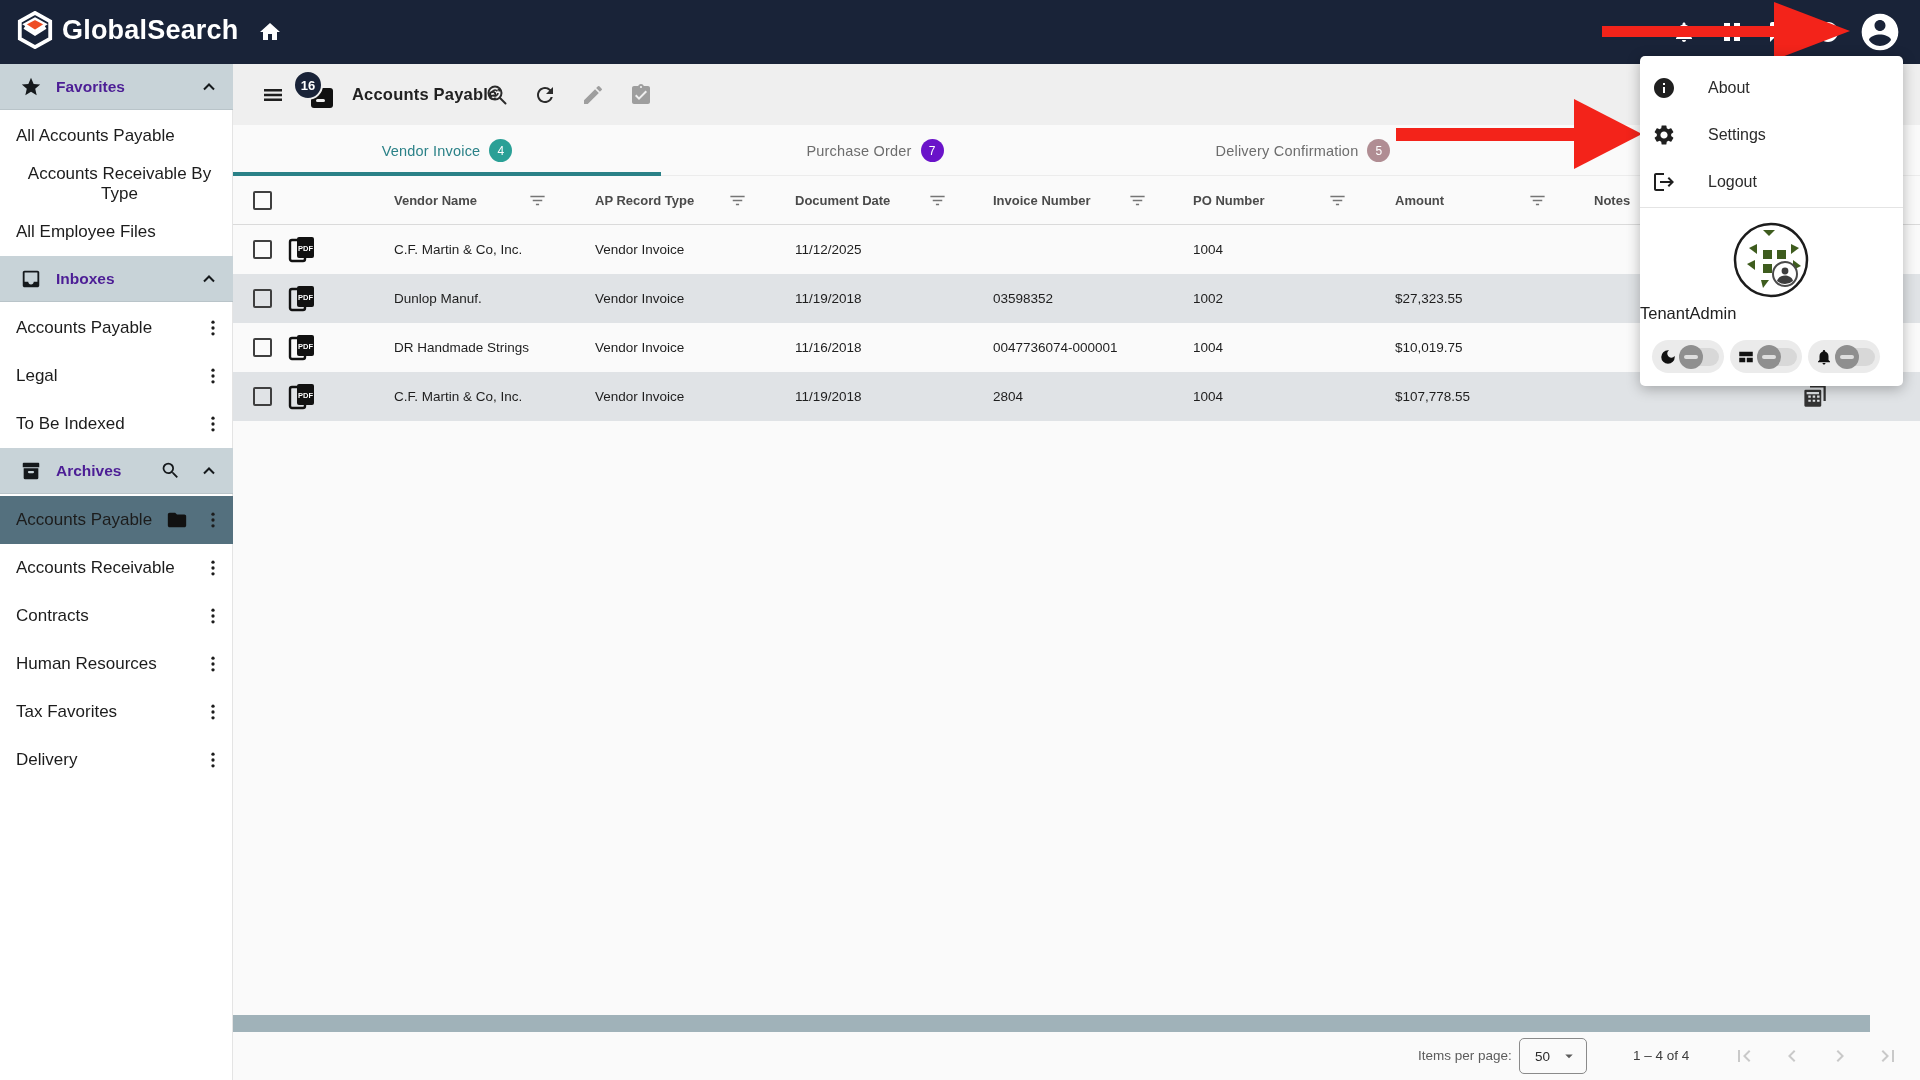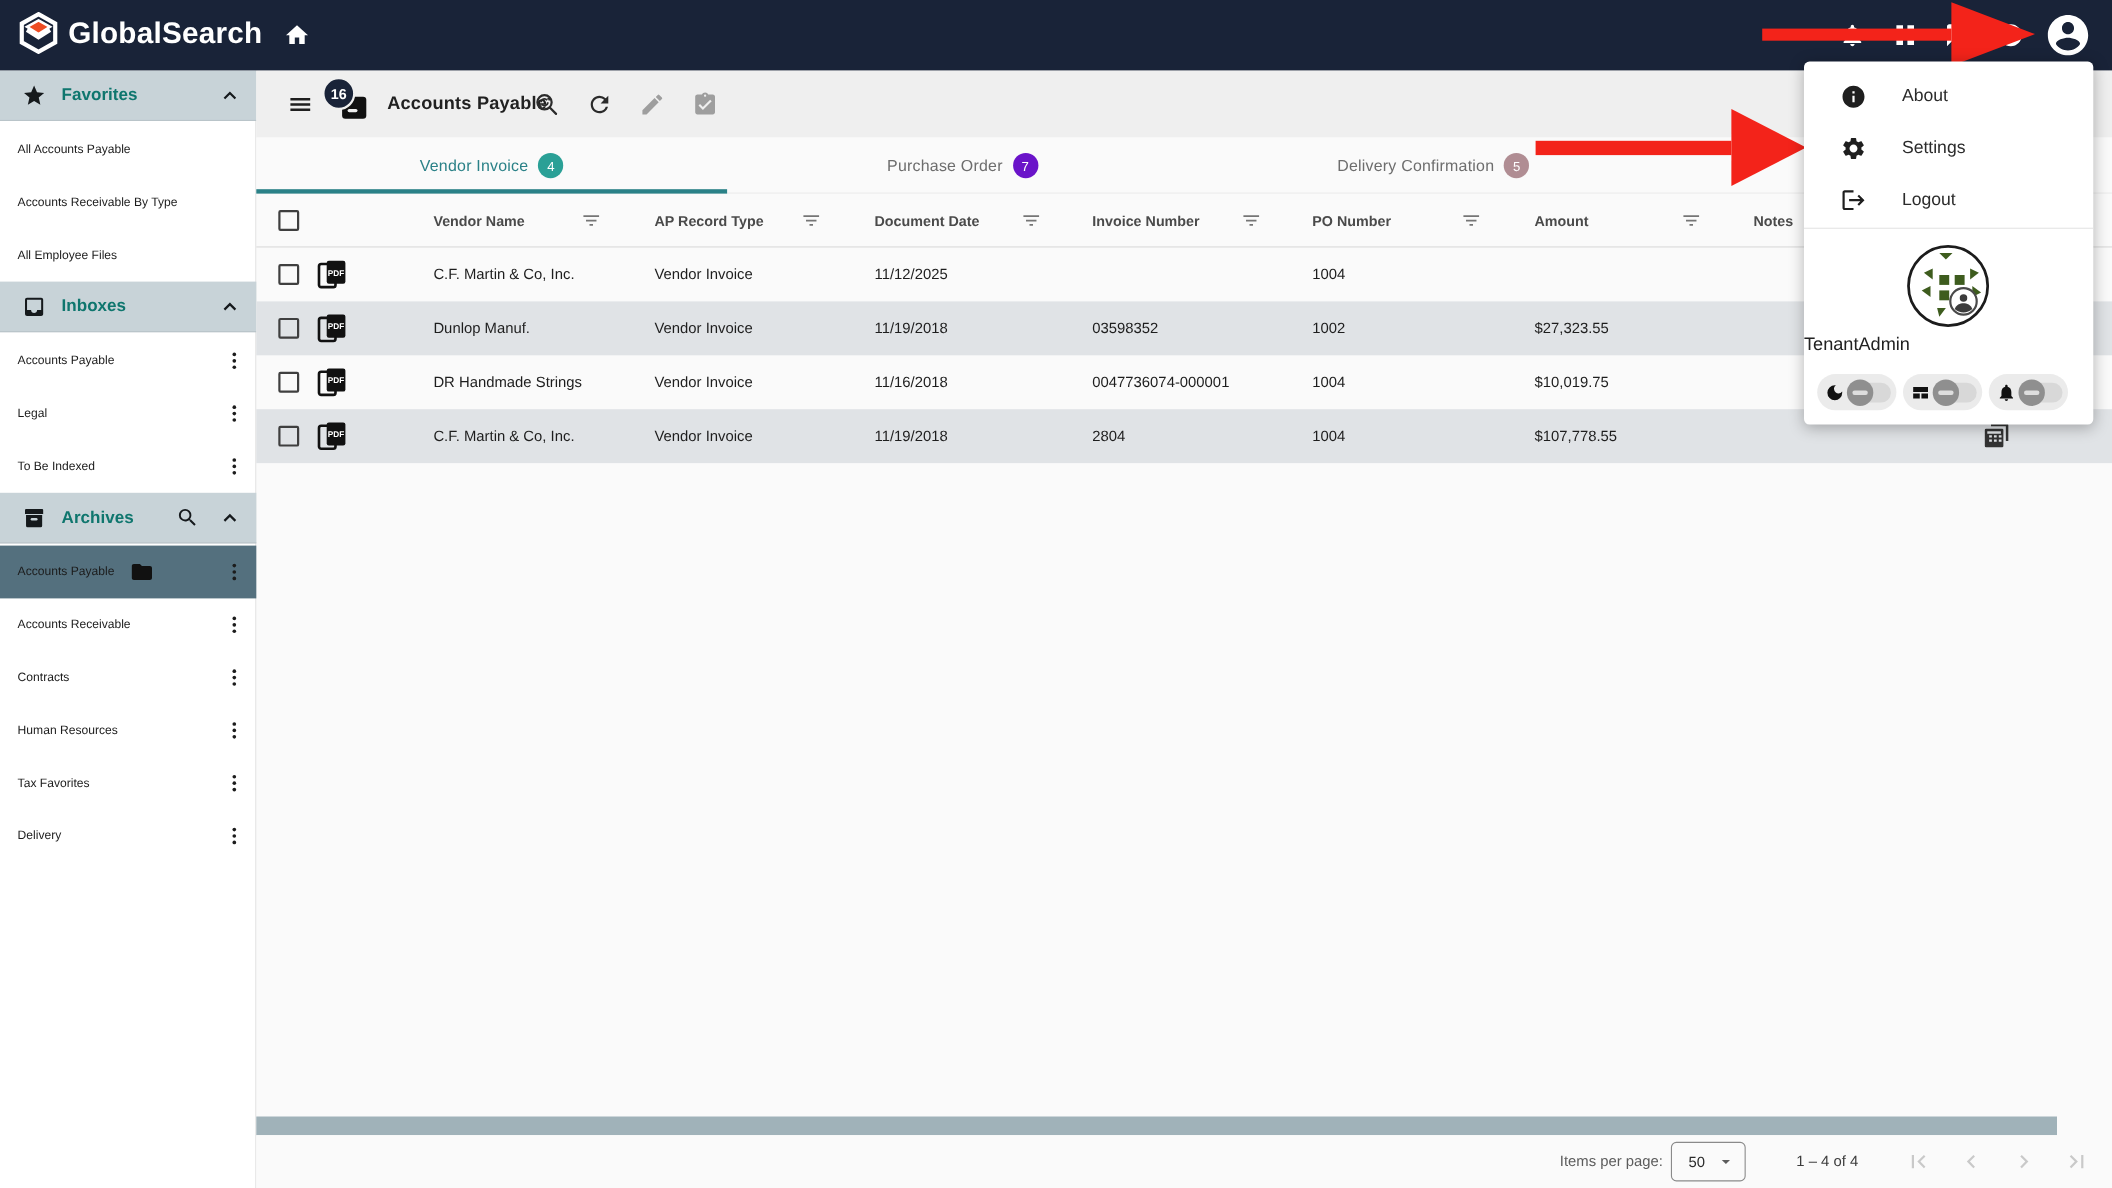--- a/index.html
+++ b/index.html
@@ -18,23 +18,23 @@
   .arrow-bar { position:absolute; background:#f3231a; z-index:50; }
   .arrow-head { position:absolute; width:0; height:0; z-index:50; }
   #arrow1-bar { left:1602px; top:26px; width:172px; height:11px; }
   #arrow1-head { left:1774px; top:2px; border-top:29px solid transparent; border-bottom:29px solid transparent; border-left:76px solid #f3231a; }
   #arrow2-bar { left:1396px; top:128px; width:178px; height:13px; }
   #arrow2-head { left:1574px; top:99px; border-top:35px solid transparent; border-bottom:35px solid transparent; border-left:68px solid #f3231a; }
 
   
   #sidebar { position:absolute; left:0; top:64px; width:233px; height:1016px; background:#fff; border-right:1px solid #e4e4e4; }
   .side-section { position:absolute; left:0; width:233px; height:46px; background:#c8d3d8; display:flex; align-items:center; padding:0 14px 0 20px; border-bottom:1px solid #b9c4c9; cursor:pointer; }
-  .side-section .sec-label { font-size:15.5px; font-weight:bold; color:#0f766e; margin-left:14px; flex:1; }
+  .side-section .sec-label { font-size:15.5px; font-weight:bold; color:#4c1d95; margin-left:14px; flex:1; }
   .side-item { position:absolute; left:0; width:233px; height:48px; display:flex; align-items:center; padding:0 10px 0 16px; cursor:pointer; }
-  .side-item .side-label { font-size:11px; color:#1c1c1c;text-align:center; }
+  .side-item .side-label { font-size:17px; color:#1c1c1c;text-align:center; }
   .side-item.selected { background:#54707e; }
   .kebab { margin-left:auto; width:20px; height:20px; color:#1c1c1c; }
   .sec-icon { width:22px; height:22px; color:#15191c; flex:none; }
 
   
   #toolbar { position:absolute; left:233px; top:64px; width:1687px; height:61px; background:#efefef; }
   #hamburger { position:absolute; left:27px; top:19px; width:26px; height:24px; color:#1f1f1f; }
   #doc-badge { position:absolute; left:60px; top:6px; width:48px; height:48px; }
   #view-title { position:absolute; left:119px; top:21px; font-size:16.5px; font-weight:bold; color:#212121; letter-spacing:.2px; }
   .tool-icon { position:absolute; top:19px; width:24px; height:24px; color:#2b2b2b; }
@@ -65,21 +65,21 @@
   #pager { position:absolute; left:233px; top:1032px; width:1687px; height:48px; background:#fafafa;text-decoration:underline; }
   #pager-label { position:absolute; left:1185px; top:16px; font-size:13.5px; color:#5c5c5c; }
   #page-size { position:absolute; left:1286px; top:6px; width:68px; height:36px; border:1px solid #8a8a8a; border-radius:5px; display:flex; align-items:center; padding-left:15px; cursor:pointer; background:#fafafa; }
   #page-size span { font-size:13.5px; color:#2b2b2b; }
   #page-size svg { position:absolute; right:8px; width:18px; height:18px; color:#5c5c5c; }
   #page-range { position:absolute; left:1400px; top:16px; font-size:13.5px; color:#3c3c3c; }
   .pg-btn { position:absolute; top:12px; width:24px; height:24px; color:#c9c9c9; cursor:pointer; }
 
   
   #menu { position:absolute; left:1640px; top:56px; width:263px; height:330px; background:#fff; border-radius:5px; box-shadow:0 3px 14px rgba(0,0,0,.28); z-index:60; }
-  .menu-item { position:absolute; left:0; width:263px; height:48px; display:flex; align-items:center; padding-left:33px; gap:32px; cursor:pointer; }
+  .menu-item { position:absolute; left:0; width:263px; height:48px; display:flex; align-items:center; padding-left:12px; gap:32px; cursor:pointer; }
   .menu-item svg { width:24px; height:24px; color:#1f1f1f; flex:none; }
   .menu-item .mi-label { font-size:16px; color:#2b2b2b; }
   #menu-divider { position:absolute; left:0; top:151px; width:263px; height:1px; background:#e4e4e4; }
   #avatar-wrap { position:absolute; left:93px; top:166px; width:76px; height:76px; }
   #menu-user { position:absolute; left:0; top:248px; width:263px; text-align:left; font-size:16.5px; font-weight:500; color:#212121; }
   .pill { position:absolute; top:284px; width:72px; height:33px; background:#ebebeb; border-radius:17px; display:flex; align-items:center; padding-left:7px; gap:4px; cursor:pointer; }
   .pill svg.pic { width:18px; height:18px; color:#111; flex:none; }
   .pill .track { position:relative; width:38px; height:18px; background:#d8d8d8; border-radius:9px; }
   .pill .knob { position:absolute; left:-2px; top:-3px; width:24px; height:24px; background:#8f8f8f; border-radius:50%; }
   .pill .knob::after { content:""; position:absolute; left:5px; top:10px; width:14px; height:4px; border-radius:2px; background:#dedede; }

